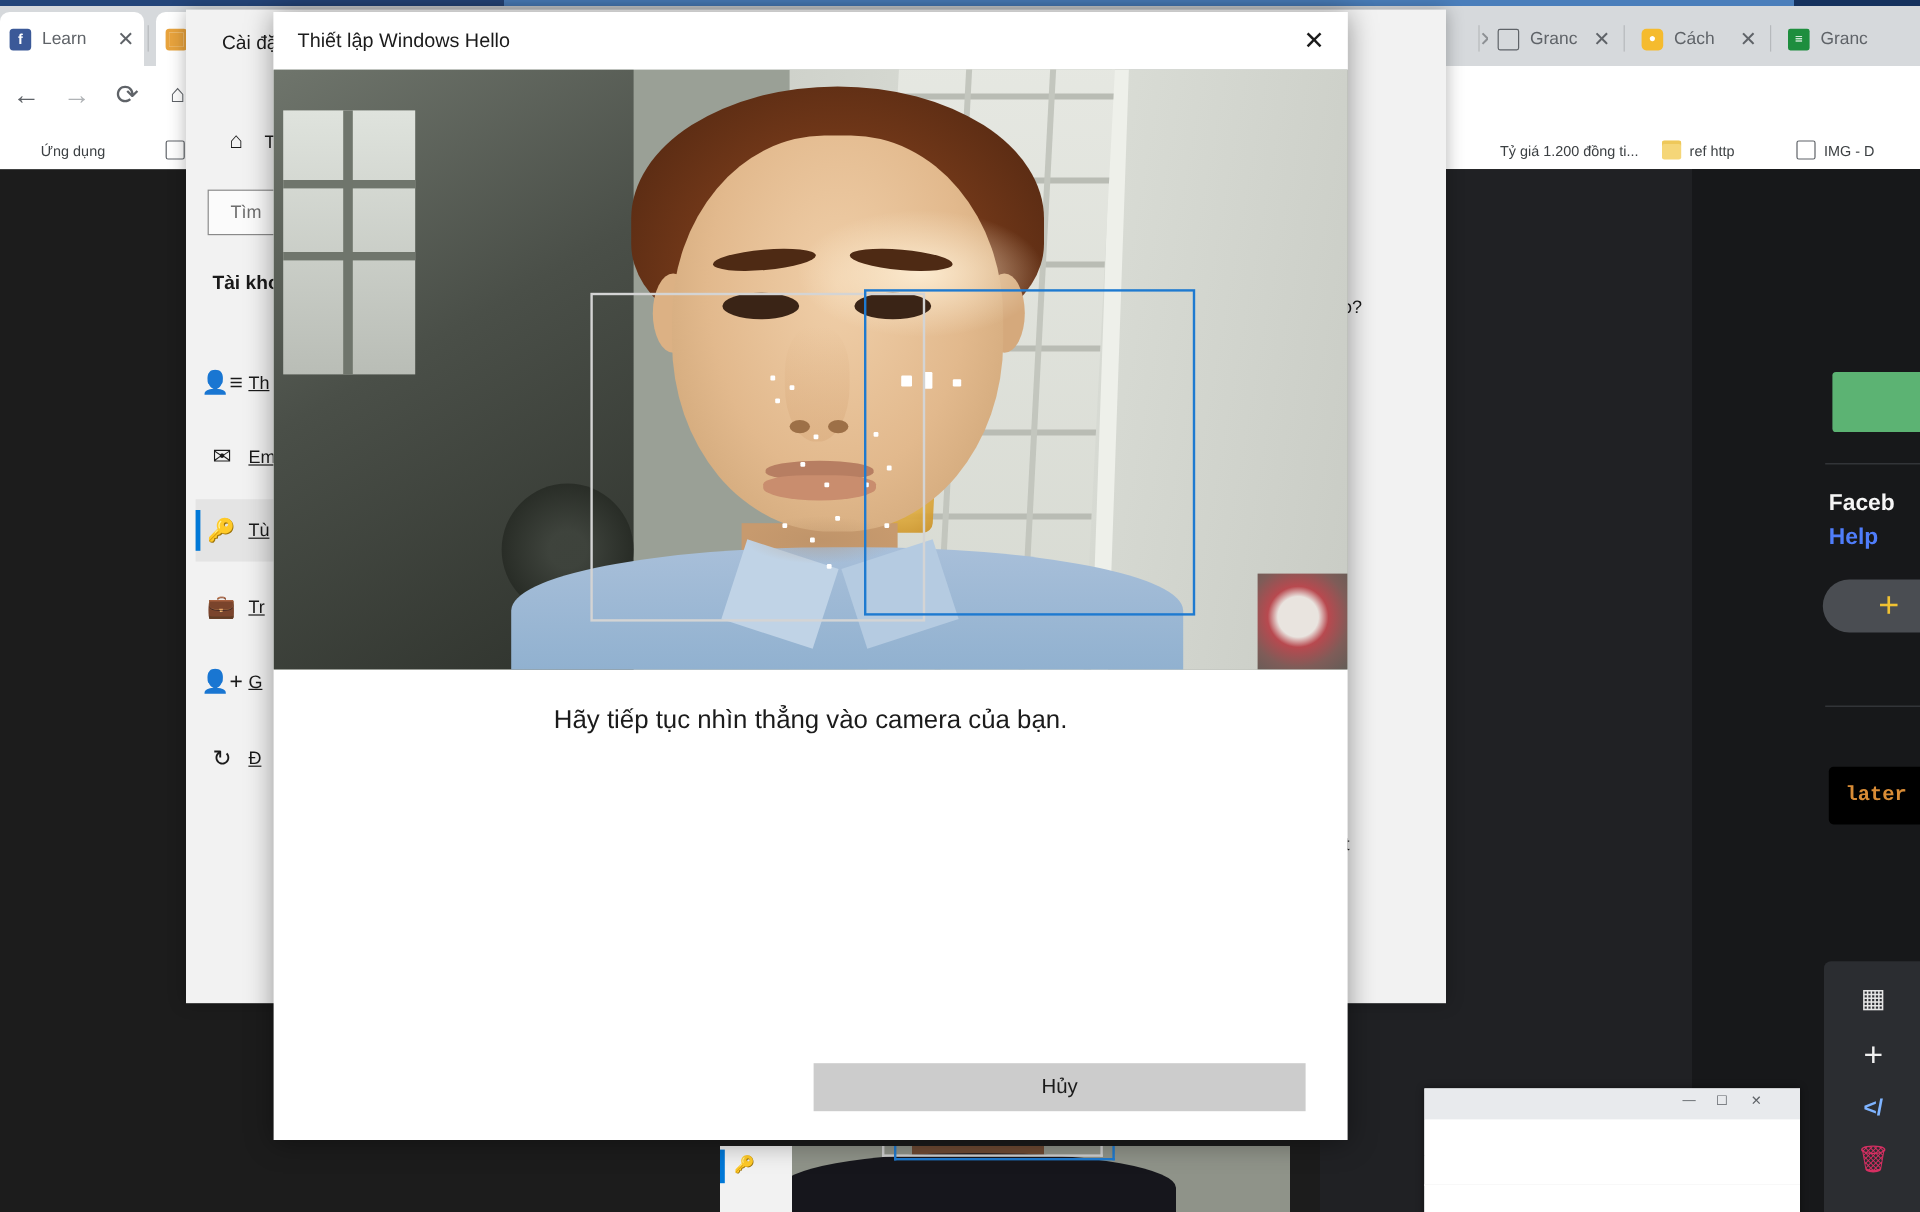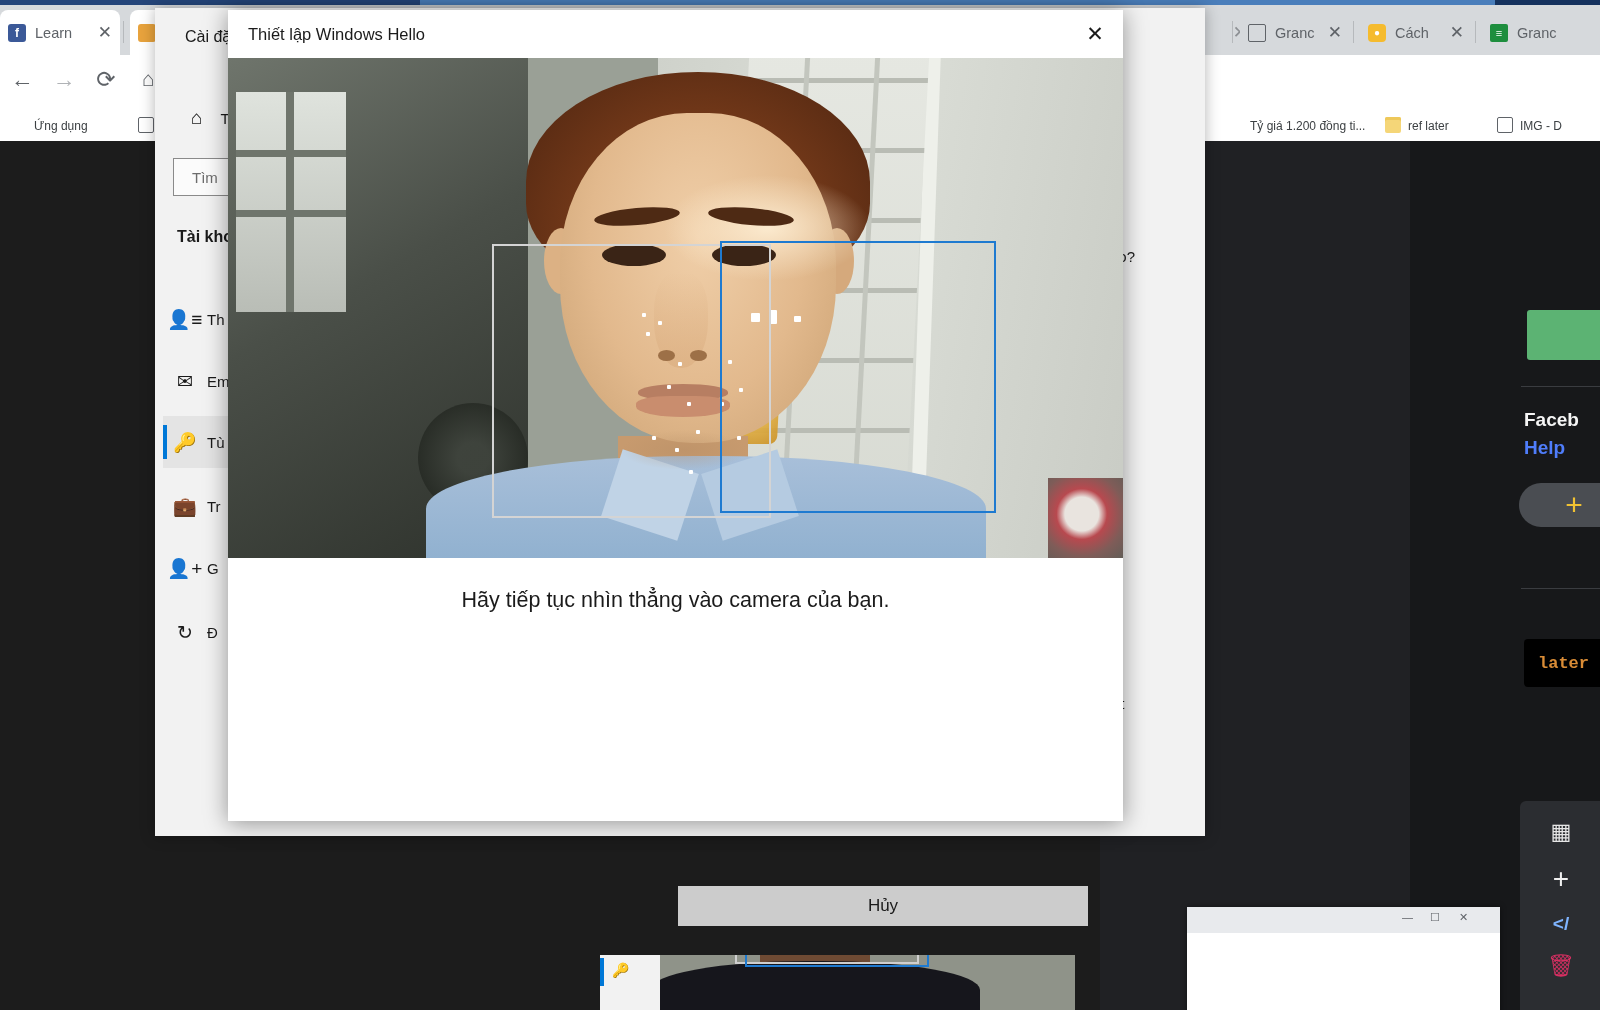--- a/index.html
+++ b/index.html
@@ -96,42 +96,42 @@
   #settings-title{left:30px;top:20px;font-size:16px;color:#1a1a1a;}
   #set-home{left:20px;top:90px;width:240px;height:40px;display:flex;align-items:center;}
   #set-home .hi{margin:0 18px 0 16px;font-size:19px;color:#1a1a1a;}
   #set-home .hl{font-size:15px;color:#1a1a1a;}
   #set-search{left:18px;top:150px;width:215px;height:38px;background:#fbfbfb;
               border:1px solid #8a8a8a;box-sizing:border-box;display:flex;align-items:center;}
   #set-search span{margin-left:18px;font-size:15px;color:#6d6d6d;text-align:center;}
   #set-section{left:22px;top:220px;font-size:16px;font-weight:bold;color:#1a1a1a;}
   .set-item{position:absolute;left:8px;width:240px;height:52px;display:flex;align-items:center;}
   .set-item .si{width:44px;text-align:center;font-size:19px;color:#1a1a1a;flex:0 0 44px;}
-  .set-item .sl{font-size:15px;color:#1a1a1a;white-space:nowrap;}
+  .set-item .sl{font-size:15px;color:#1a1a1a;white-space:nowrap;text-decoration:underline;}
   .set-item.sel{background:#e4e4e4;}
   .set-item.sel::before{content:"";position:absolute;left:0;top:9px;width:4px;height:34px;background:#0078d7;}
   
   .set-copy{position:absolute;font-size:15px;color:#1a1a1a;white-space:nowrap;}
 
   
   #cam2{left:600px;top:955px;width:475px;height:55px;overflow:hidden;background:#8f9389;}
   #cam2 .body{position:absolute;left:50px;top:6px;width:330px;height:60px;background:#16161c;
               border-radius:48% 48% 0 0;}
   #cam2 .neck{position:absolute;left:160px;top:0px;width:110px;height:30px;background:#6e4a33;
               border-radius:0 0 40% 40%;}
   #cam2 .box{position:absolute;left:145px;top:-8px;width:180px;height:18px;
              border:2px solid #1e7ad0;border-top:none;}
   #cam2 .box2{position:absolute;left:135px;top:-8px;width:180px;height:15px;
               border:2px solid #cfcfcf;border-top:none;}
   #cam2-side{left:600px;top:955px;width:60px;height:55px;background:#f2f2f2;}
   #cam2-accent{left:600px;top:958px;width:4px;height:28px;background:#0078d7;}
   #cam2-key{left:612px;top:962px;font-size:14px;color:#4a4a4a;}
 
   
-  #hello-dlg{left:228px;top:10px;width:895px;height:811px;background:#fff;
+  #hello-dlg{left:228px;top:10px;width:895px;height:940px;background:#fff;
              box-shadow:0 2px 22px rgba(0,0,0,.40);}
   #hello-titlebar{left:0;top:0;width:895px;height:48px;background:#fff;}
   #hello-title{left:20px;top:15px;font-size:16.5px;color:#1b1b1b;}
   #hello-close{right:0;top:0;width:56px;height:48px;display:flex;align-items:center;
                justify-content:center;font-size:21px;color:#1b1b1b;font-weight:300;}
 
   
   #cam{left:0;top:48px;width:895px;height:500px;overflow:hidden;background:#9aa096;}
   #cam-wall{position:absolute;left:430px;top:0;width:465px;height:500px;
             background:linear-gradient(100deg,#cfd2cb 0%,#dcdfd8 40%,#c9ccc5 100%);}
@@ -270,21 +270,21 @@
       <span>Ứng dụng</span>
     </div>
     <div class="bm" style="left:138px;">
       <span class="bm-ico doc-ico"></span>
     </div>
     <div class="bm" style="left:1250px;">
       <span>Tỷ giá 1.200 đồng ti...</span>
     </div>
     <div class="bm" style="left:1385px;">
       <span class="bm-ico folder-ico"></span>
-      <span>ref later</span>
+      <span>ref http</span>
     </div>
     <div class="bm" style="left:1497px;">
       <span class="bm-ico doc-ico"></span>
       <span>IMG - D</span>
     </div>
   </div>
 
   <div class="abs" id="chrome-page">
 
     <div class="abs" id="oobe-shot"></div>

